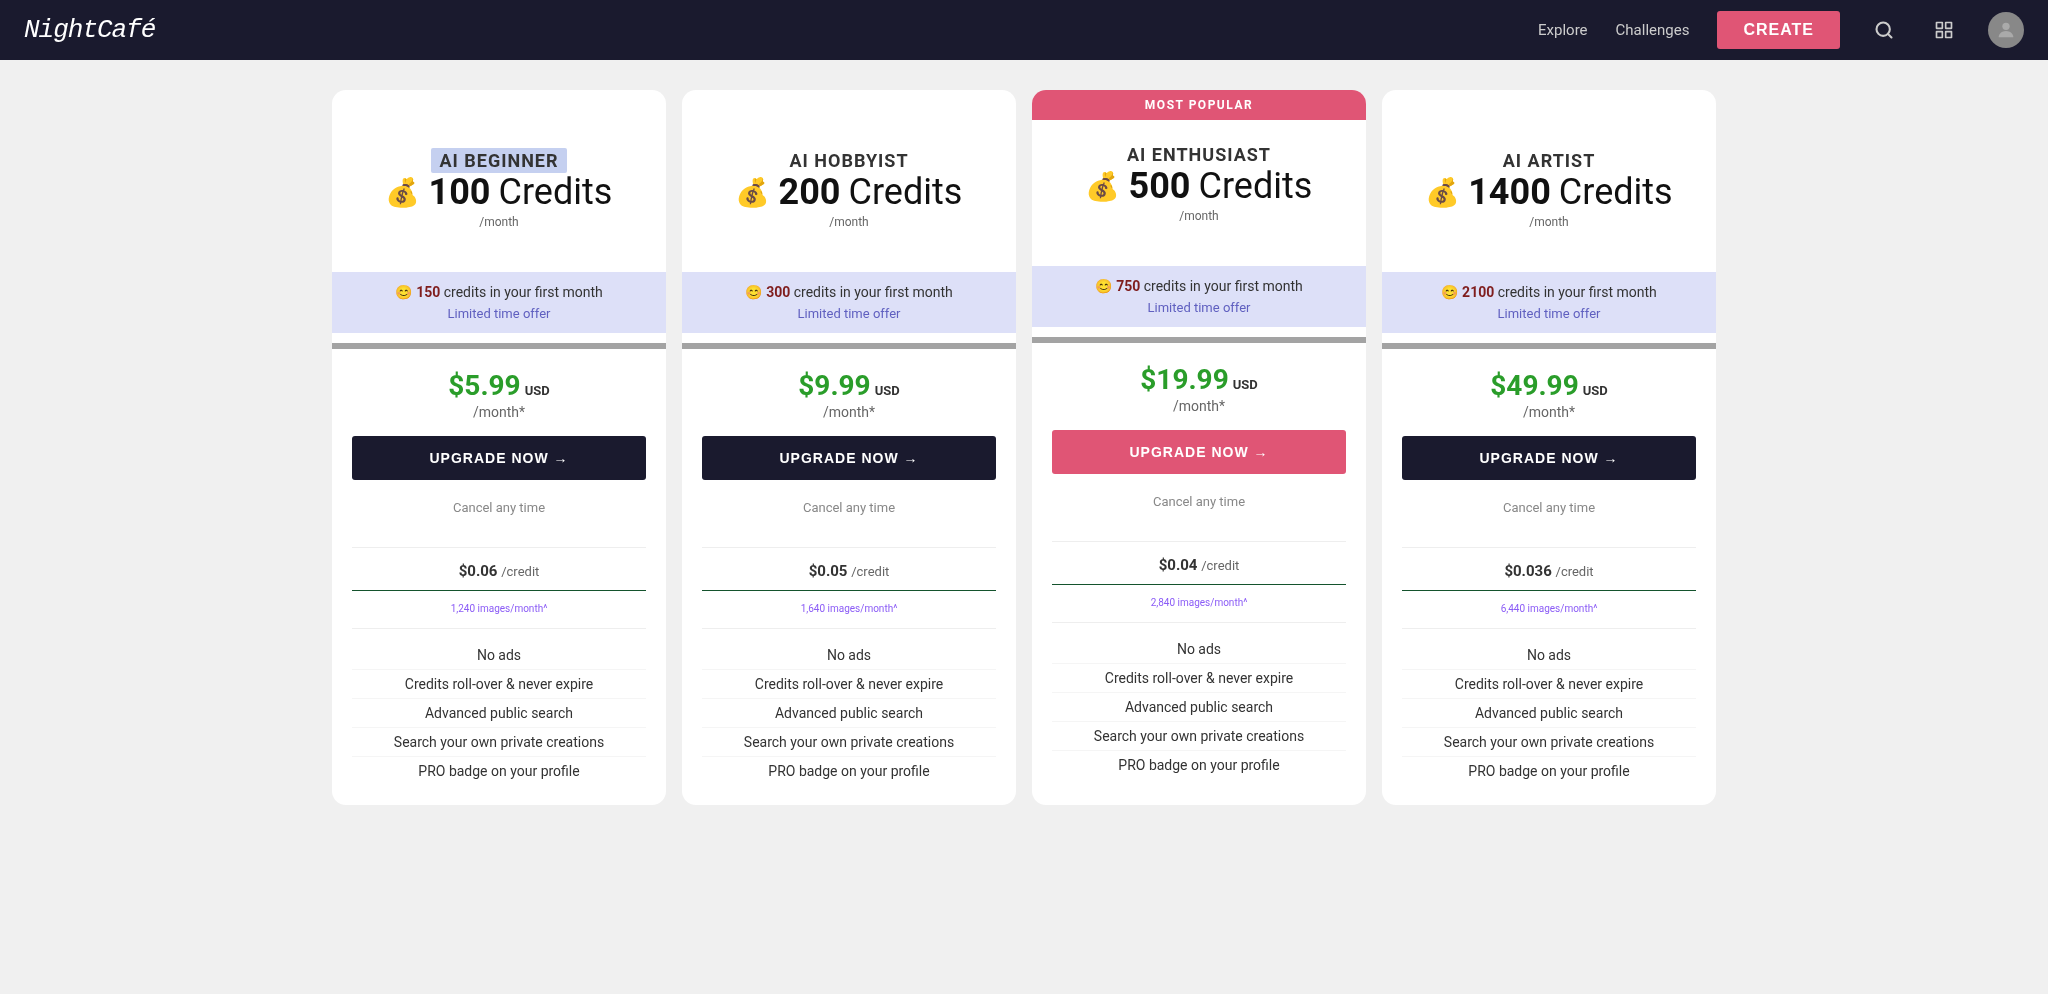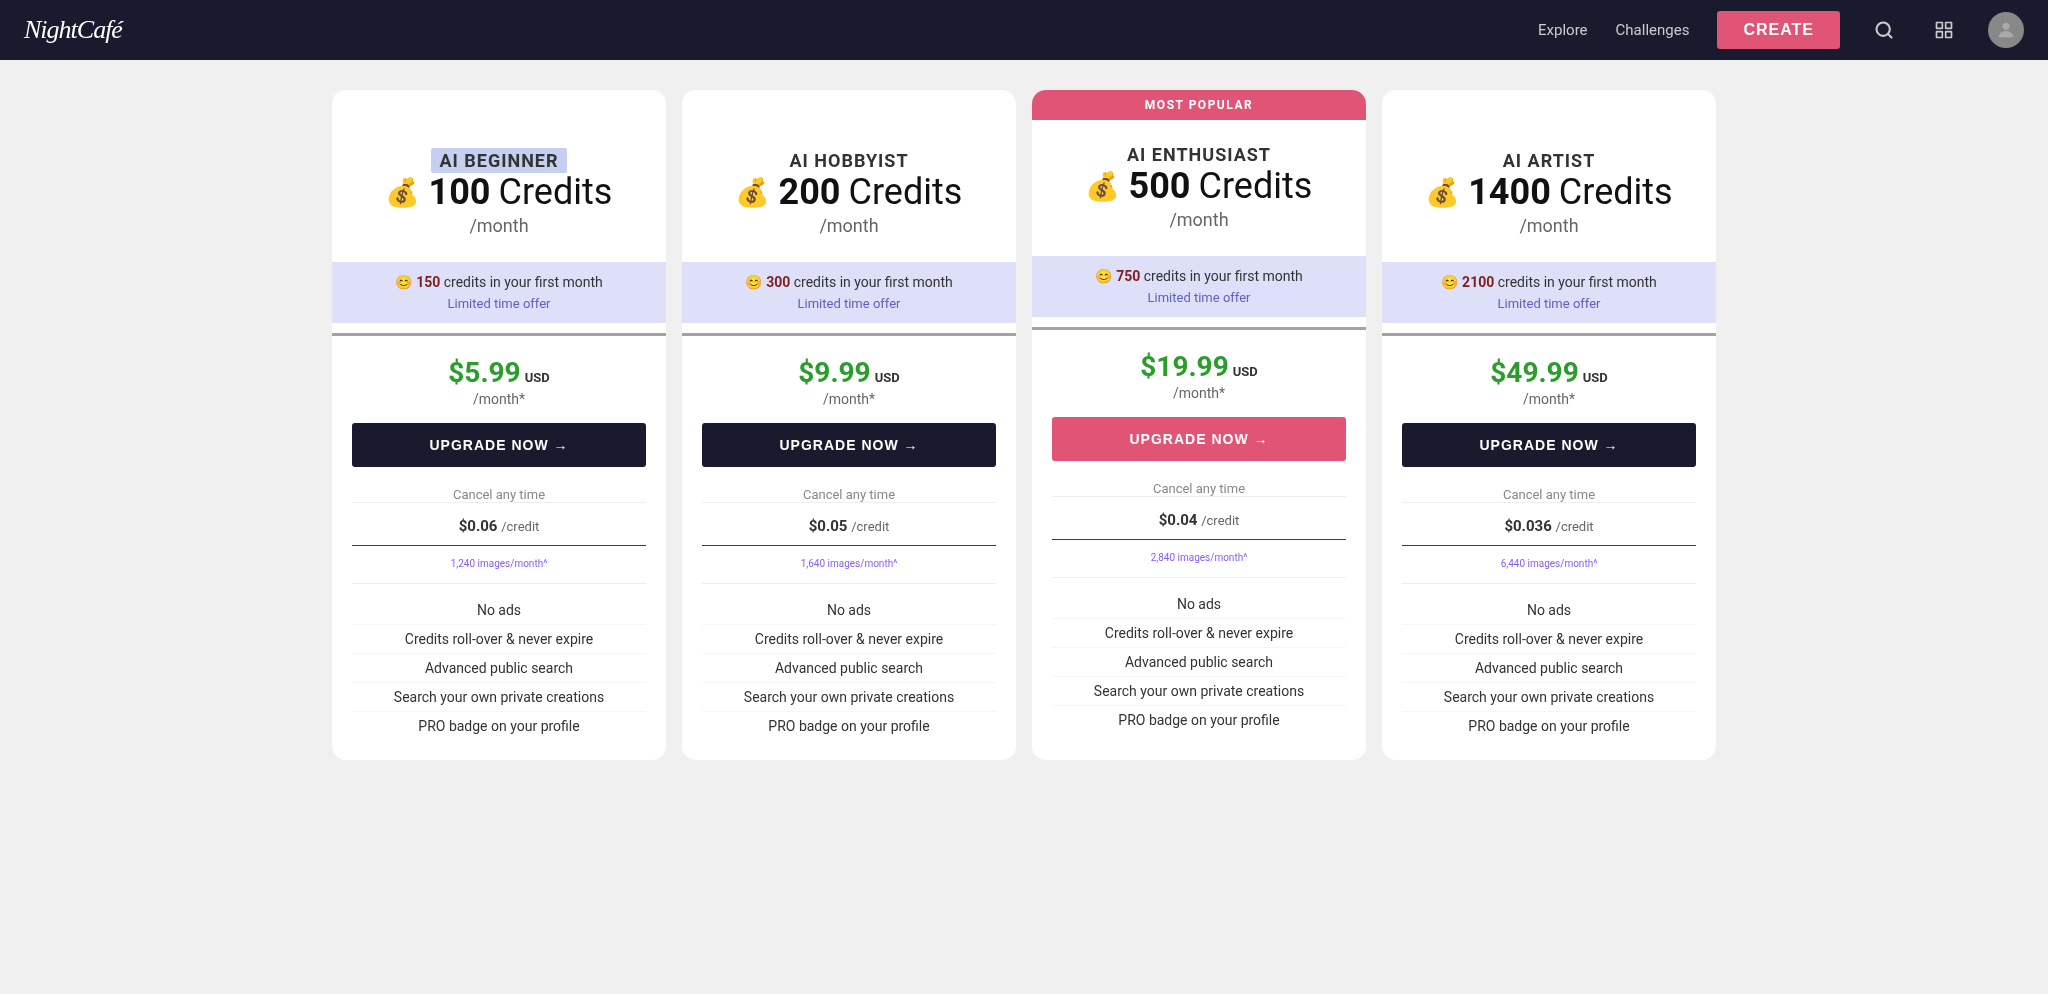--- a/index.html
+++ b/index.html
@@ -14,21 +14,21 @@
       background: #1a1a2e;
       display: flex;
       align-items: center;
       padding: 0 24px;
       height: 60px;
       position: fixed;
       top: 0; left: 0; right: 0;
       z-index: 100;
     }
     .navbar-logo {
-      font-family: Liberation Serif, serif;
+      font-family: Liberation Mono, monospace;
       font-style: italic;
       color: white;
       font-size: 26px;
       letter-spacing: -1px;
       flex: 1;
     }
     .navbar-right {
       display: flex;
       align-items: center;
       gap: 28px;
@@ -148,23 +148,23 @@
       font-size: 36px;
       font-weight: 700;
       color: #111;
     }
     .plan-credits-label {
       font-size: 36px;
       font-weight: 400;
       color: #111;
     }
     .plan-credits-period {
-      font-size: 18px;
+      font-size: 12px;
       color: #666;
-      margin-bottom: 0;
+      margin-bottom: 17px;
     }
 
     
     .offer-banner {
       background: #dde0f8;
       padding: 12px 16px;
       text-align: center;
       margin: 10px 0 0 0;
     }
     .offer-text {
@@ -178,21 +178,21 @@
     .offer-subtext {
       font-size: 13px;
       color: #6060c0;
       margin-top: 6px;
     }
 
     
     .pricing-section {
       padding: 20px 20px 10px;
       text-align: center;
-      border-top: 3px solid #a3a3a3;
+      border-top: 6px solid #a3a3a3;
       margin-top: 10px;
     }
     .price-row {
       display: flex;
       align-items: baseline;
       justify-content: center;
       gap: 4px;
       margin-bottom: 2px;
     }
     .price-amount {
@@ -227,21 +227,21 @@
       text-transform: uppercase;
       margin-bottom: 10px;
     }
     .upgrade-btn-dark { background: #1a1a2e; }
     .upgrade-btn-pink { background: #e05575; }
 
     .cancel-text {
       font-size: 13px;
       color: #888;
       text-align: center;
-      margin-bottom: 0;
+      margin-bottom: 32px;
     }
 
     
     .features-section {
       padding: 0 20px 20px;
       text-align: center;
     }
     .credit-rate {
       font-size: 15px;
       color: #333;

